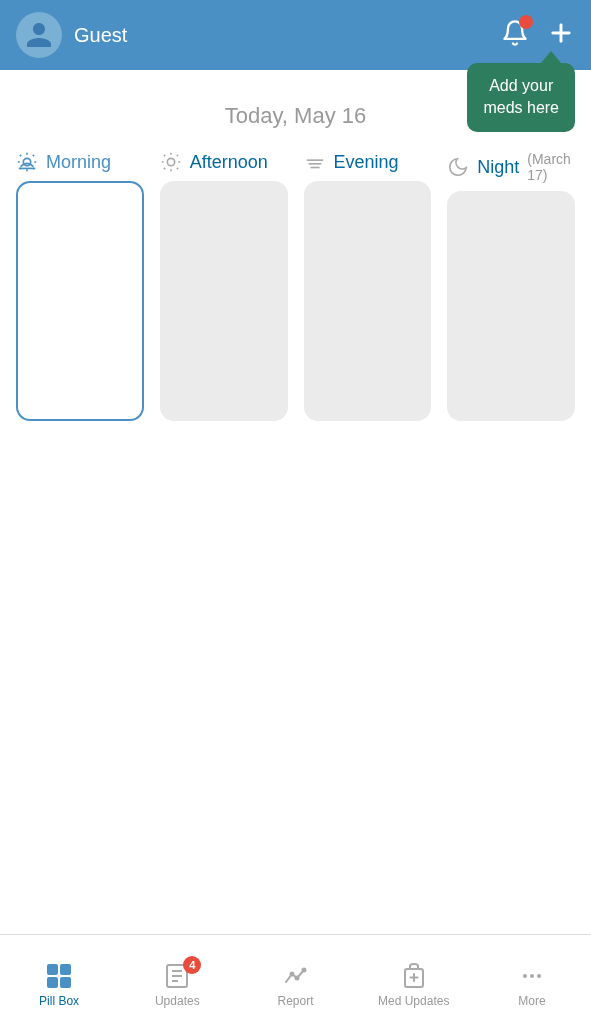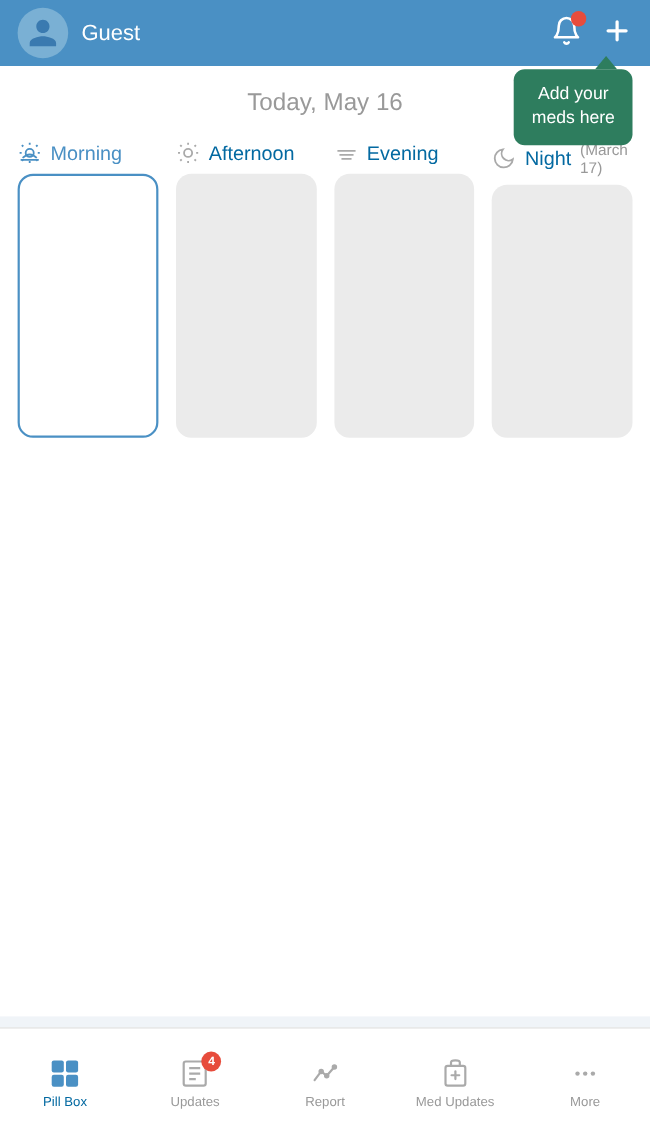--- a/index.html
+++ b/index.html
@@ -9,21 +9,21 @@
       height: 1024px;
       font-family: -apple-system, BlinkMacSystemFont, 'Segoe UI', sans-serif;
       background: #f0f4f8;
       overflow: hidden;
       position: relative;
     }
 
     
     .header {
       background: #4a90c4;
-      height: 60px;
+      height: 70px;
       display: flex;
       align-items: center;
       padding: 0 16px;
       position: relative;
     }
     .avatar {
       width: 46px;
       height: 46px;
       border-radius: 50%;
       background: #7ab0d4;
@@ -98,21 +98,21 @@
       border-radius: 10px;
       padding: 12px 16px;
       font-size: 16px;
       font-weight: 500;
       text-align: center;
       line-height: 1.4;
     }
 
     
     .main {
-      padding: 2px 16px 0;
+      padding: 15px 16px 0;
       background: white;
       height: calc(1024px - 70px - 90px);
       overflow: hidden;
     }
 
     .date-header {
       text-align: center;
       font-size: 22px;
       color: #999;
       font-weight: 300;

